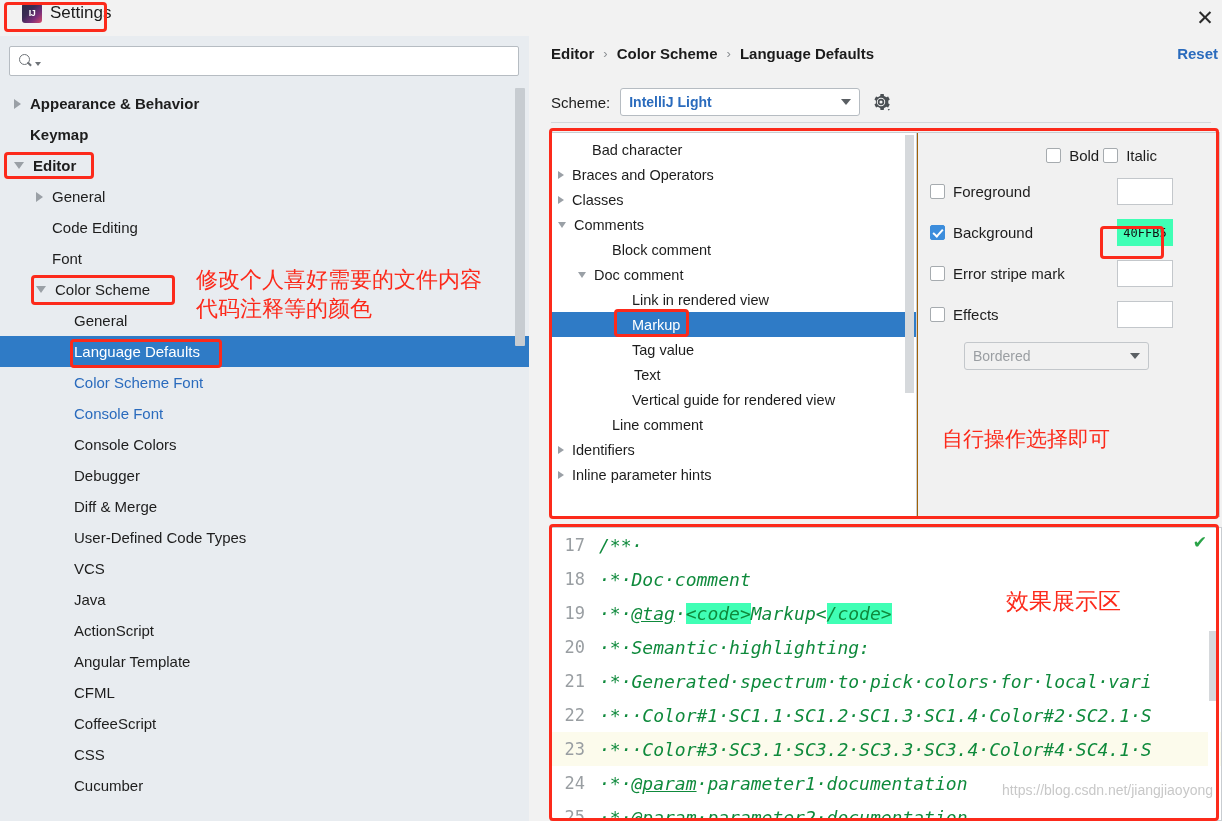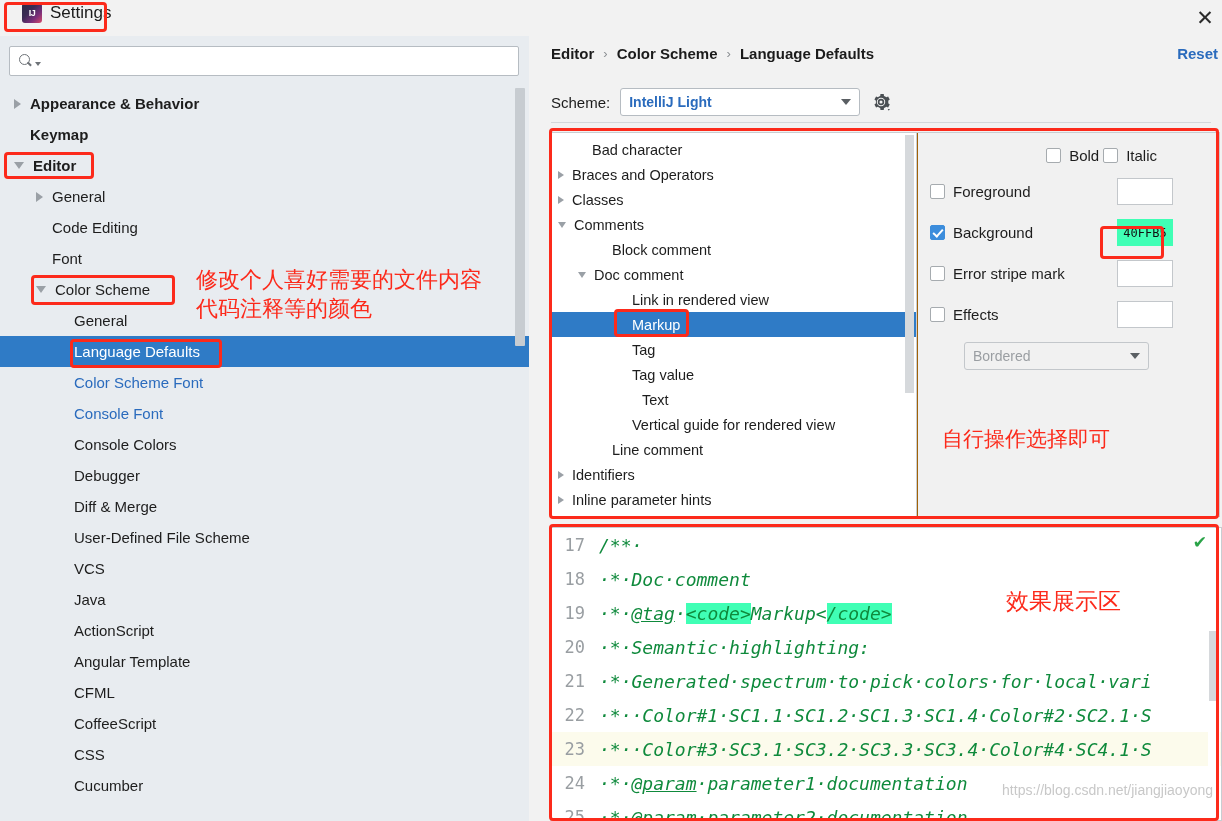--- a/index.html
+++ b/index.html
@@ -344,21 +344,21 @@
         <div class="tree-row">
           <span class="arrow hidden" style="margin-left: 58px;"></span>
           <span style="margin-left: 9px;">Debugger</span>
         </div>
         <div class="tree-row">
           <span class="arrow hidden" style="margin-left: 58px;"></span>
           <span style="margin-left: 9px;">Diff &amp; Merge</span>
         </div>
         <div class="tree-row">
           <span class="arrow hidden" style="margin-left: 58px;"></span>
-          <span style="margin-left: 9px;">User-Defined File Scheme</span>
+          <span style="margin-left: 9px;">User-Defined Code Types</span>
         </div>
         <div class="tree-row">
           <span class="arrow hidden" style="margin-left: 58px;"></span>
           <span style="margin-left: 9px;">VCS</span>
         </div>
         <div class="tree-row">
           <span class="arrow hidden" style="margin-left: 58px;"></span>
           <span style="margin-left: 9px;">Java</span>
         </div>
         <div class="tree-row">
@@ -450,29 +450,25 @@
             <div class="at-row">
               <span class="at-arrow hidden" style="margin-left: 66px;"></span>
               <span style="margin-left: 5px;">Link in rendered view</span>
             </div>
             <div class="at-row sel">
               <span class="at-arrow hidden" style="margin-left: 66px;"></span>
               <span style="margin-left: 5px; text-align: right;">Markup</span>
             </div>
             <div class="at-row">
               <span class="at-arrow hidden" style="margin-left: 66px;"></span>
-              <span style="margin-left: 5px;">Tag</span>
+              <span style="margin-left: 5px;">Tag value</span>
             </div>
             <div class="at-row">
               <span class="at-arrow hidden" style="margin-left: 66px;"></span>
-              <span style="margin-left: 5px;">Tag value</span>
-            </div>
-            <div class="at-row">
-              <span class="at-arrow hidden" style="margin-left: 66px;"></span>
-              <span style="margin-left: 15px;">Text</span>
+              <span style="margin-left: 7px;">Text</span>
             </div>
             <div class="at-row">
               <span class="at-arrow hidden" style="margin-left: 66px;"></span>
               <span style="margin-left: 5px;">Vertical guide for rendered view</span>
             </div>
             <div class="at-row">
               <span class="at-arrow hidden" style="margin-left: 46px;"></span>
               <span style="margin-left: 5px;">Line comment</span>
             </div>
             <div class="at-row">

